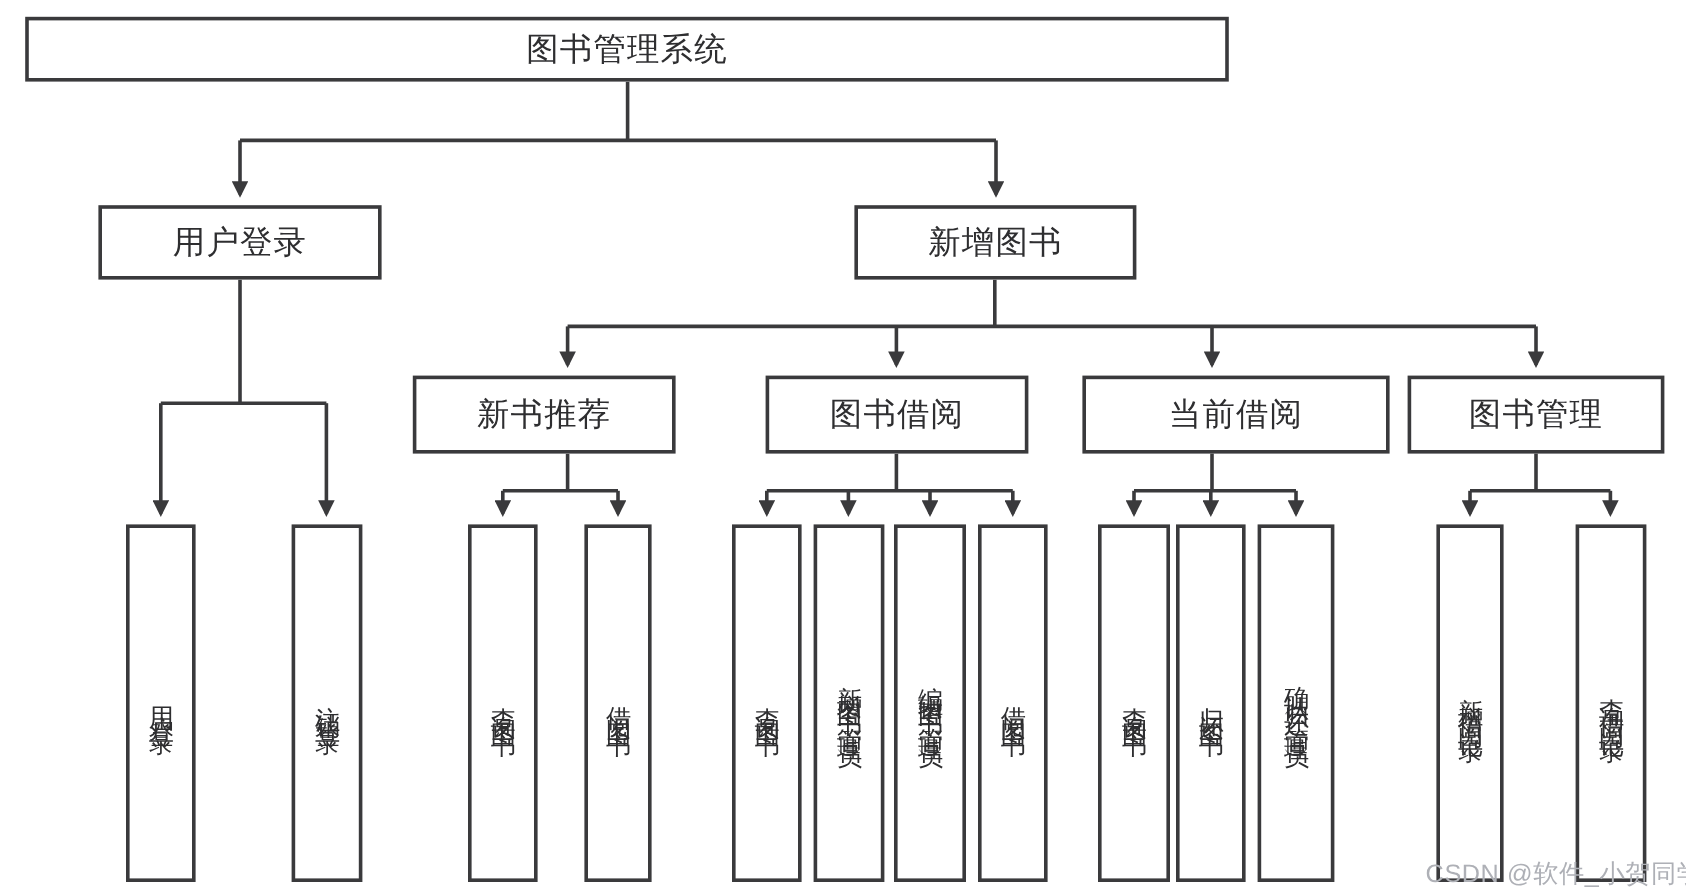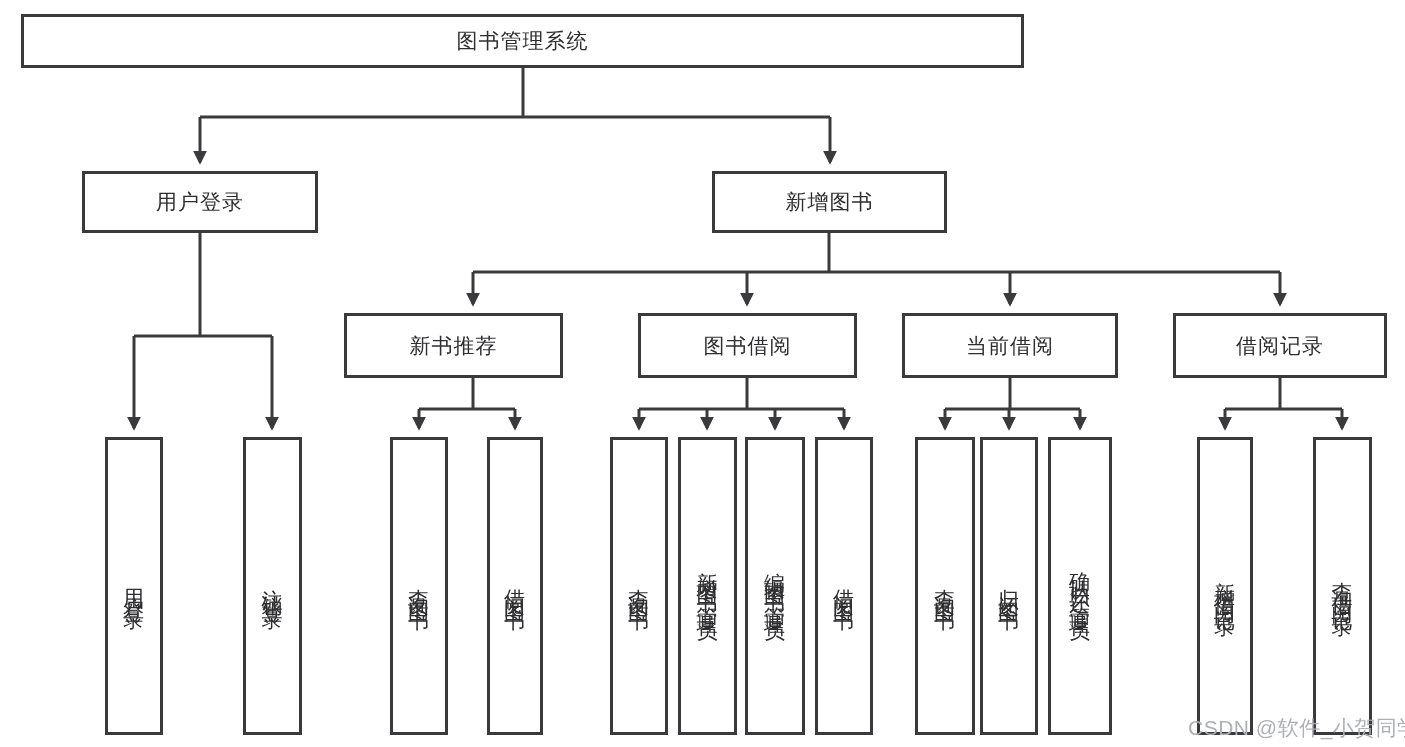--- a/index.html
+++ b/index.html
@@ -23,21 +23,21 @@
   }
   .node {
     position: absolute;
     box-sizing: border-box;
     background: #ffffff;
     border: 3px solid #3a3a3c;
     display: flex;
     align-items: center;
     justify-content: center;
     color: #2e2e30;
-    font-size: 21px;
+    font-size: 27px;
     letter-spacing: 1px;
     text-align: center;
     line-height: 1.2;
   }
   .leaf {
     writing-mode: vertical-rl;
     text-orientation: mixed;
     letter-spacing: 7px;
     font-size: 21px;
     line-height: 1;
@@ -106,22 +106,22 @@
     </g>
   </svg>
 
   <div class="node" style="left:21px; top:14px; width:1003px; height:54px;">图书管理系统</div>
 
   <div class="node" style="left:82px; top:171px; width:236px; height:62px;">用户登录</div>
   <div class="node" style="left:712px; top:171px; width:235px; height:62px;">新增图书</div>
 
   <div class="node" style="left:344px; top:313px; width:219px; height:65px;">新书推荐</div>
   <div class="node" style="left:638px; top:313px; width:219px; height:65px;text-align:right;">图书借阅</div>
-  <div class="node" style="left:902px; top:313px; width:216px; height:65px;">当前借阅</div>
-  <div class="node" style="left:1173px; top:313px; width:214px; height:65px;">借阅记录</div>
+  <div class="node" style="left:902px; top:313px; width:256px; height:65px;">当前借阅</div>
+  <div class="node" style="left:1173px; top:313px; width:214px; height:65px;">图书管理</div>
 
   <div class="node leaf" style="left:105px; top:437px; width:58px; height:298px;">用户登录</div>
   <div class="node leaf" style="left:243px; top:437px; width:59px; height:298px;">注销登录</div>
 
   <div class="node leaf" style="left:390px; top:437px; width:58px; height:298px;">查询图书</div>
   <div class="node leaf" style="left:487px; top:437px; width:56px; height:298px;">借阅图书</div>
 
   <div class="node leaf" style="left:610px; top:437px; width:58px; height:298px;">查询图书</div>
   <div class="node leaf" style="left:678px; top:437px; width:59px; height:298px;">新增图书（管理员）</div>
   <div class="node leaf" style="left:745px; top:437px; width:60px; height:298px;">编辑图书（管理员）</div>

